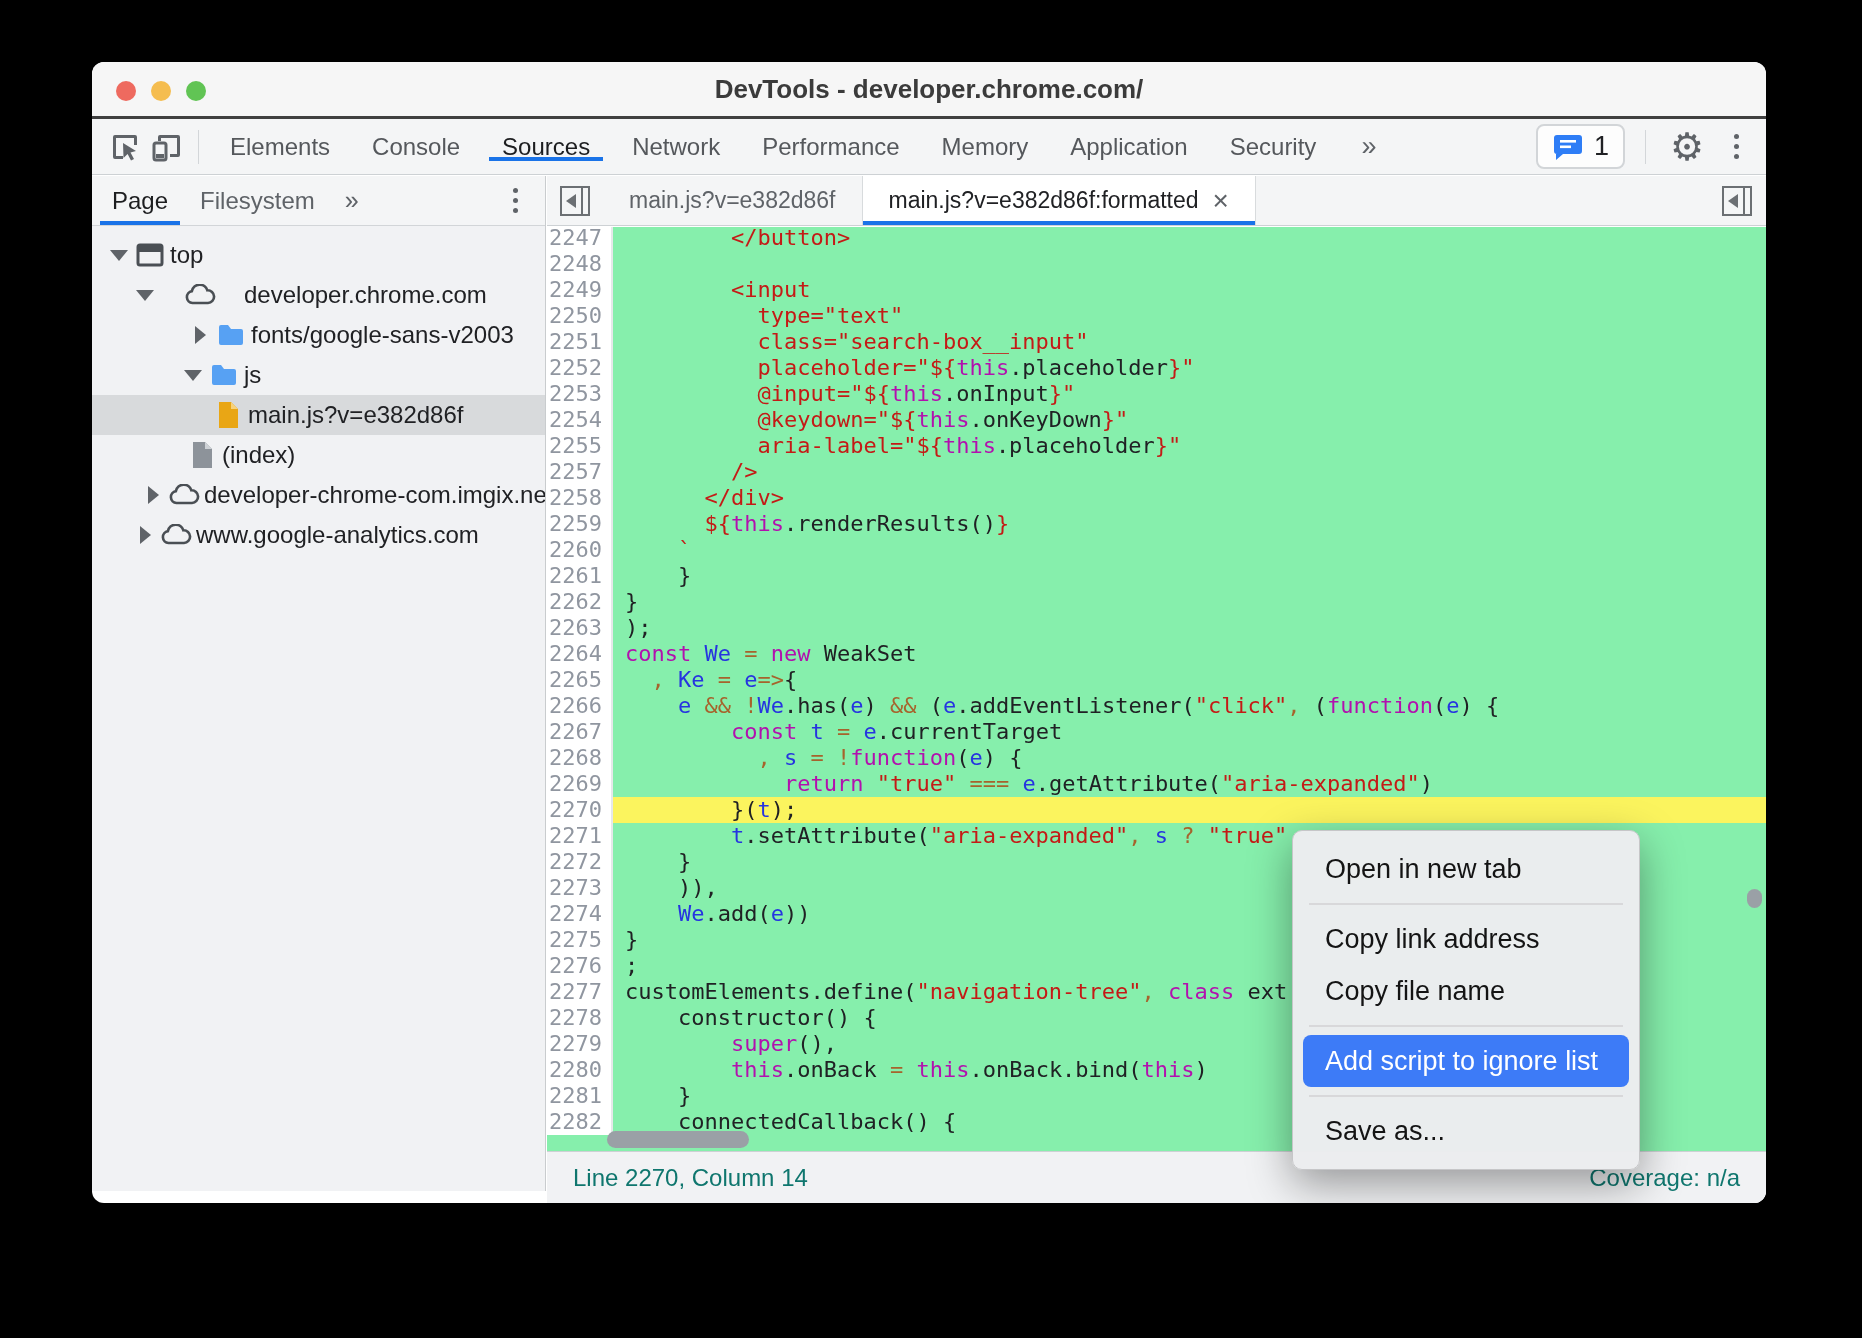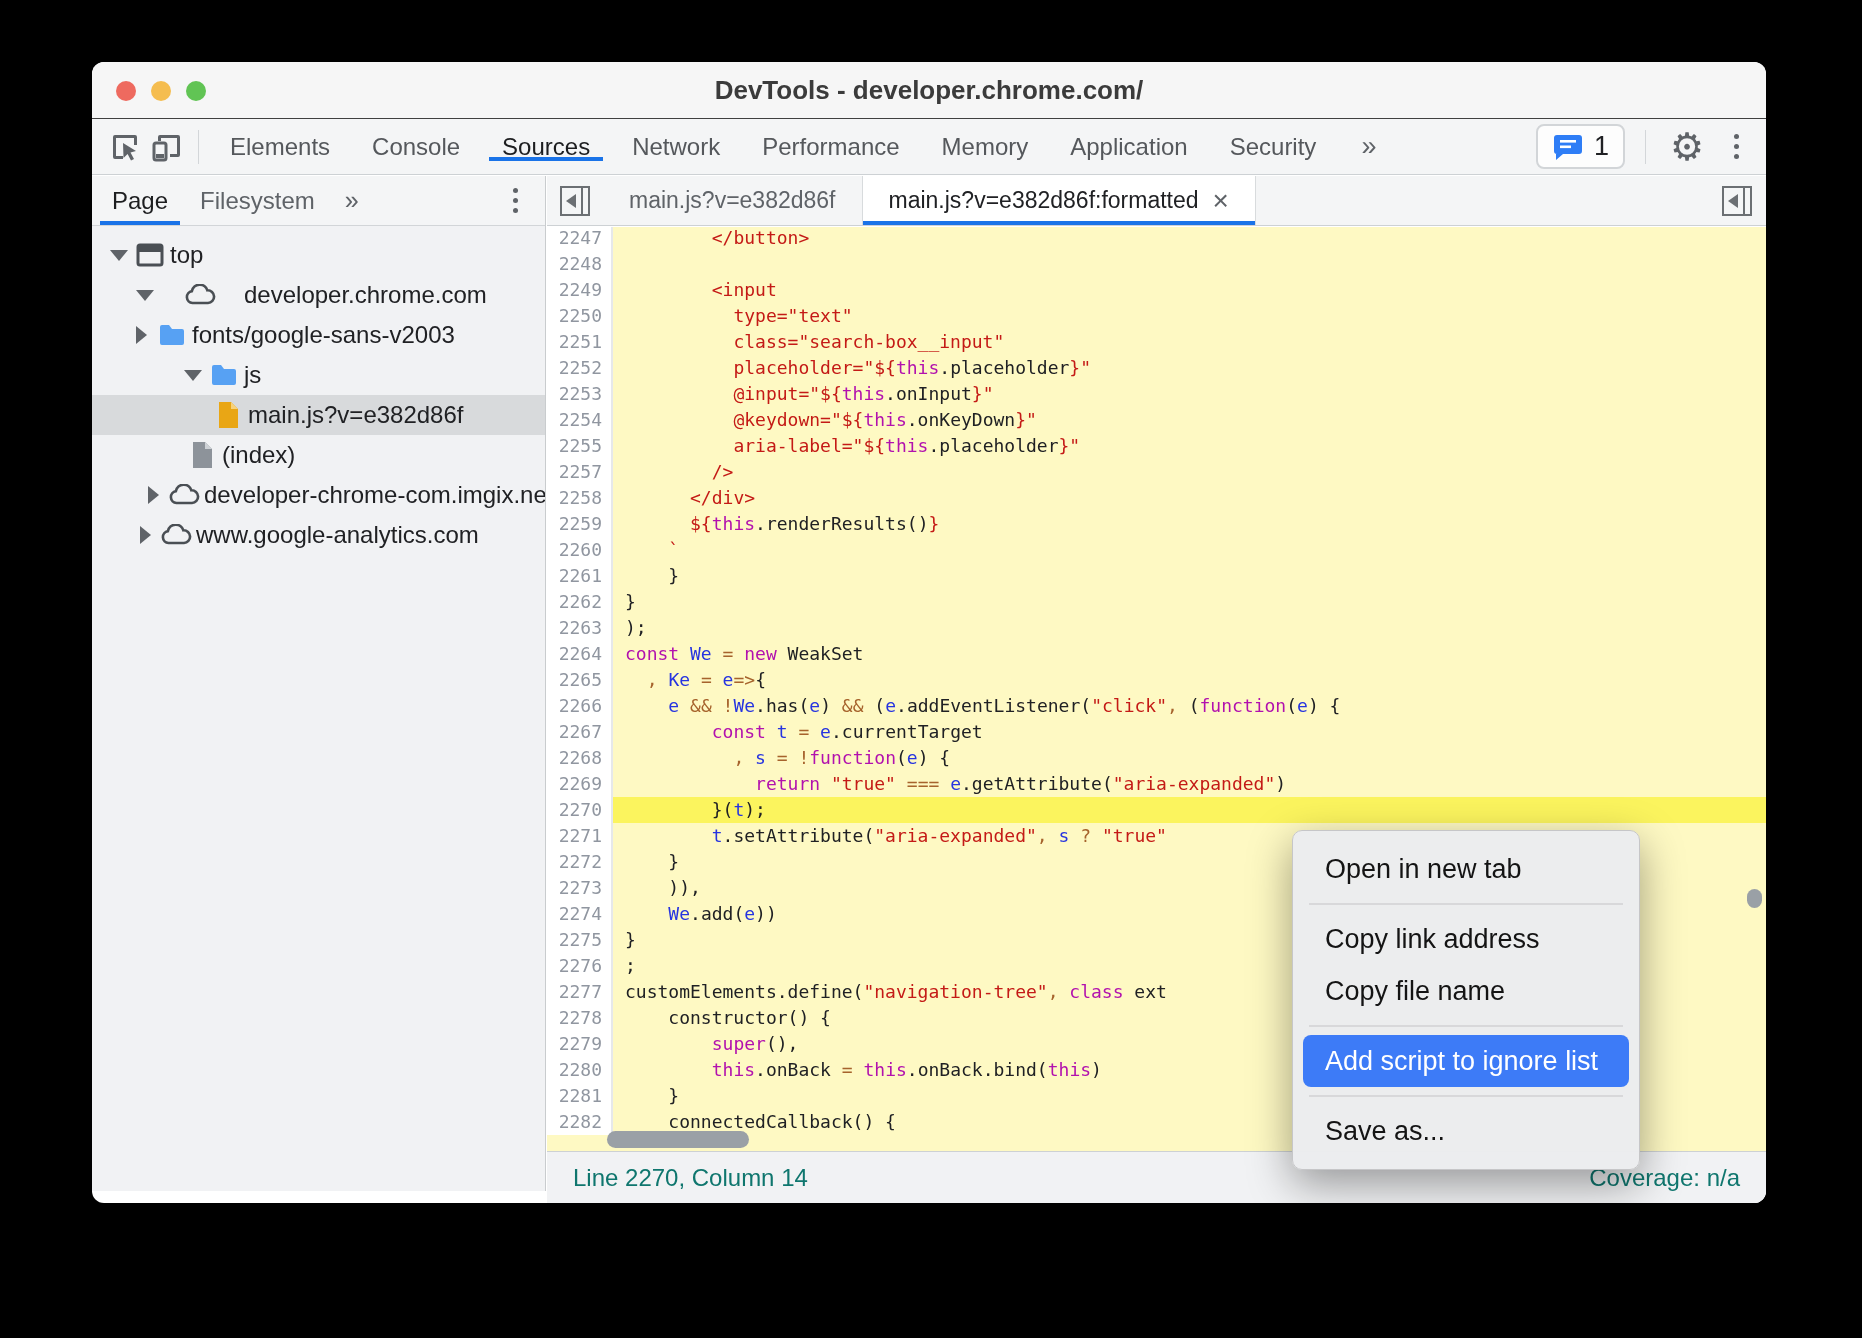--- a/index.html
+++ b/index.html
@@ -4,21 +4,21 @@
 <style>
   * { box-sizing: border-box; margin: 0; padding: 0; }
   html,body { width:1862px; height:1338px; }
   body { background:#000; position:relative; font-family:"Liberation Sans", sans-serif; overflow:hidden; }
 
   .window { position:absolute; left:92px; top:62px; width:1674px; height:1141px;
             background:#fff; border-radius:12px; overflow:hidden;
             box-shadow:0 35px 110px rgba(0,0,0,.95); }
 
   
-  .titlebar { height:57px; background:#f6f6f6; border-bottom:1px solid #404040;
+  .titlebar { height:57px; background:#f6f6f6; border-bottom:3px solid #404040;
               display:flex; align-items:center; justify-content:center; position:relative; }
   .traffic { position:absolute; left:24px; top:19px; display:flex; gap:15px; }
   .light { width:20px; height:20px; border-radius:50%; }
   .light.red{ background:#ee6a5f; } .light.yellow{ background:#f5bd4f; } .light.green{ background:#61c454; }
   .win-title { font-size:26px; font-weight:bold; color:#3b3b3b; }
 
   
   .toolbar { height:56px; background:#f4f5f6; border-bottom:1px solid #cdd1d4;
              display:flex; align-items:center; padding:0 12px; }
   .tool-icon { width:42px; height:42px; display:flex; align-items:center; justify-content:center; flex:none; }
@@ -65,21 +65,21 @@
                     border-right:10px solid #6b6f73; margin-left:4px; }
   .panel-box .bar { position:absolute; right:5px; top:0; bottom:0; width:2px; background:#6b6f73; }
   .ed-tabs { display:flex; align-items:stretch; }
   .ed-tab { display:flex; align-items:center; gap:14px; padding:0 26px; font-size:23px; color:#5f6368; position:relative; white-space:nowrap; }
   .ed-tab.active { background:#fff; color:#202124; border-left:1px solid #d8dbdd; border-right:1px solid #d8dbdd; }
   .ed-tab.active::after { content:""; position:absolute; left:0; right:0; bottom:0; height:4px; background:#1a73e8; }
   .ed-close { font-size:28px; color:#5f6368; line-height:1; }
   .ed-right-icon { margin-left:auto; width:58px; display:flex; align-items:center; justify-content:center; }
 
   .code { position:absolute; top:51px; left:0; right:0; bottom:52px; overflow:hidden;
-          font-family:"DejaVu Sans Mono", monospace; font-size:18px; line-height:26px; background:#fef9c3; }
+          font-family:"DejaVu Sans Mono", monospace; font-size:22px; line-height:26px; background:#86efac; }
   .code-inner { position:absolute; top:-2px; left:0; right:0; }
   .cl { display:flex; height:26px; }
   .ln { flex:none; width:66px; text-align:right; padding-right:9px; color:#9096a0; background:#fff;
         border-right:2px solid #e6e8ea; user-select:none; }
   .lt { white-space:pre; padding-left:12px; flex:1; position:relative; z-index:2; }
   .cl.hl .lt { background:#fbf45e; }
   .tk-d { color:#202124; } .tk-k { color:#b211ae; } .tk-v { color:#2634e0; }
   .tk-o { color:#a6632c; } .tk-s { color:#c41a16; }
   .pill-h { position:absolute; z-index:1; left:60px; top:904px; width:142px; height:17px; border-radius:9px; background:#9aa0a6; }
   .pill-v { position:absolute; z-index:3; right:4px; top:662px; width:15px; height:19px; border-radius:8px; background:#9aa0a6; }
@@ -193,21 +193,21 @@
             <span class="tree-arrow">
               <i class="arr-down"></i>
             </span>
             <span class="tree-icon">
               <svg width="32" height="22" viewBox="0 0 32 22">
                 <path d="M8.5 19 a6 6 0 0 1 -0.6 -11.9 A8 8 0 0 1 23.4 6.3 A6.2 6.2 0 0 1 24 19 Z" fill="none" stroke="#4a4f54" stroke-width="2.6"></path>
               </svg>
             </span>
             <span class="tree-label">developer.chrome.com</span>
           </div>
-          <div class="tree-row" style="padding-left: 36px;">
+          <div class="tree-row" style="padding-left: 95px;">
             <span class="tree-arrow">
               <i class="arr-right"></i>
             </span>
             <span class="tree-icon">
               <svg width="28" height="22" viewBox="0 0 28 22">
                 <path d="M2 3 a2 2 0 0 1 2-2 h7 l3 4 h10 a2 2 0 0 1 2 2 v12 a2 2 0 0 1 -2 2 h-20 a2 2 0 0 1 -2-2 z" fill="#57a1f3"></path>
               </svg>
             </span>
             <span class="tree-label">fonts/google-sans-v2003</span>
           </div>

